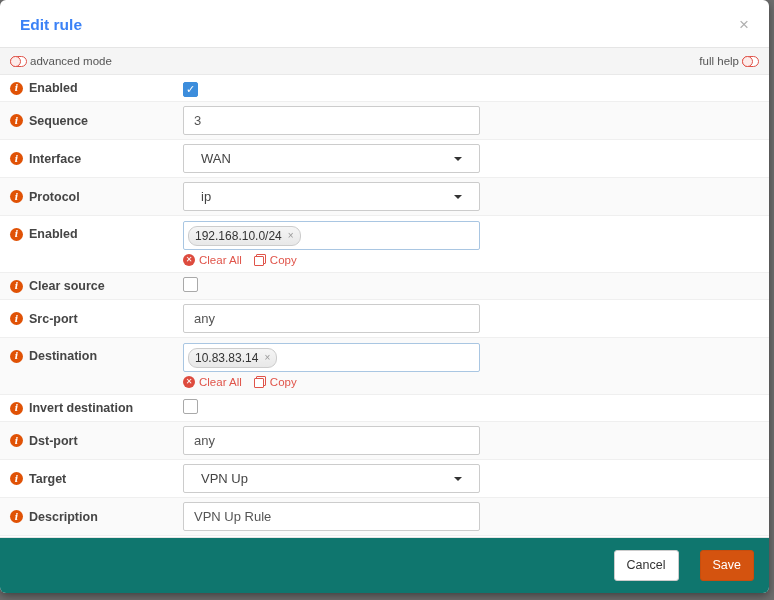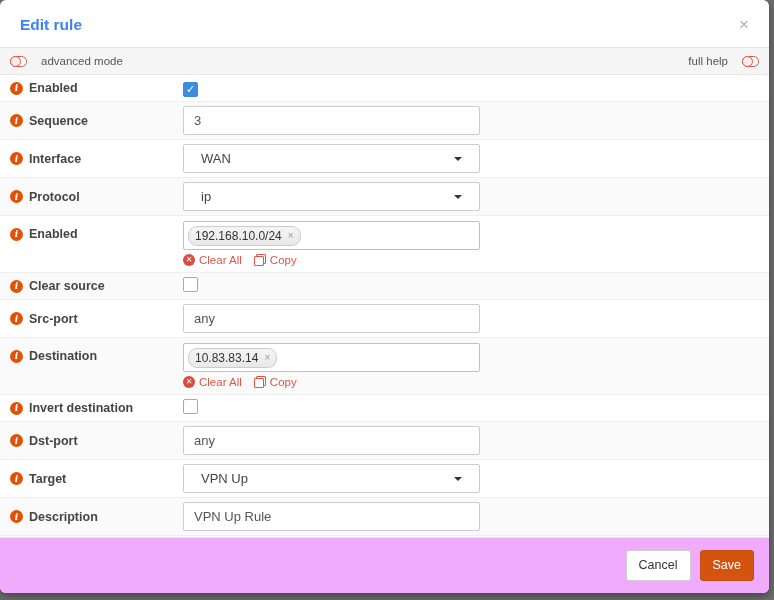--- a/index.html
+++ b/index.html
@@ -22,21 +22,21 @@
     position:absolute; right:16px; top:12px; font-size:17px; color:#b0b0b0;
     background:none; border:none; cursor:pointer; line-height:1; padding:4px;
     font-family:inherit;
   }
   
   .mode-bar {
     display:flex; justify-content:space-between; align-items:center;
     background:#f5f5f5; border-bottom:1px solid #e9e9e9;
     padding:5px 10px; font-size:11.5px; color:#555; min-height:27px;
   }
-  .mode-left, .mode-right { display:flex; align-items:center; gap:14px; }
+  .mode-left, .mode-right { display:flex; align-items:center; gap:3px; }
   .toggle-icon {
     display:inline-block; width:17px; height:11px;
     border:1.6px solid #e0544a; border-radius:6px; position:relative; background:#fff;
   }
   .toggle-icon::before {
     content:""; position:absolute; left:-1px; top:-1px;
     width:9px; height:9px; border:1.6px solid #e0544a; border-radius:50%; background:#fdecea;
   }
   
   .form-rows { flex:1; }
@@ -97,26 +97,26 @@
     content:""; position:absolute; right:0; top:0; width:8px; height:8px;
     border:1.4px solid #e0544a; border-radius:1px;
   }
   .clone-icon::after {
     content:""; position:absolute; left:0; bottom:0; width:8px; height:8px;
     border:1.4px solid #e0544a; border-radius:1px; background:#fff;
   }
   
   .modal-footer {
     border-top:1px solid #e5e5e5; padding:12px 15px; display:flex;
-    justify-content:flex-end; align-items:center; gap:9px; background:#f0abfc;
+    justify-content:flex-end; align-items:center; gap:9px; background:#0f766e;
   }
   .btn { font-size:12.5px; padding:7px 12px; border-radius:3px; cursor:pointer;
     font-family:inherit; line-height:1.2; }
   .btn-cancel { background:#fff; border:1px solid #ccc; color:#333; }
-  .btn-save { background:#d4530f; border:1px solid #c74d0e; color:#fff; }
+  .btn-save { background:#d4530f; border:1px solid #c74d0e; color:#fff;margin-left:12px; }
 </style>
 </head>
 <body>
 
 <div class="modal">
 
   <div class="modal-header">
     <span class="modal-title">Edit rule</span>
     <button class="close-btn">×</button>
   </div>

